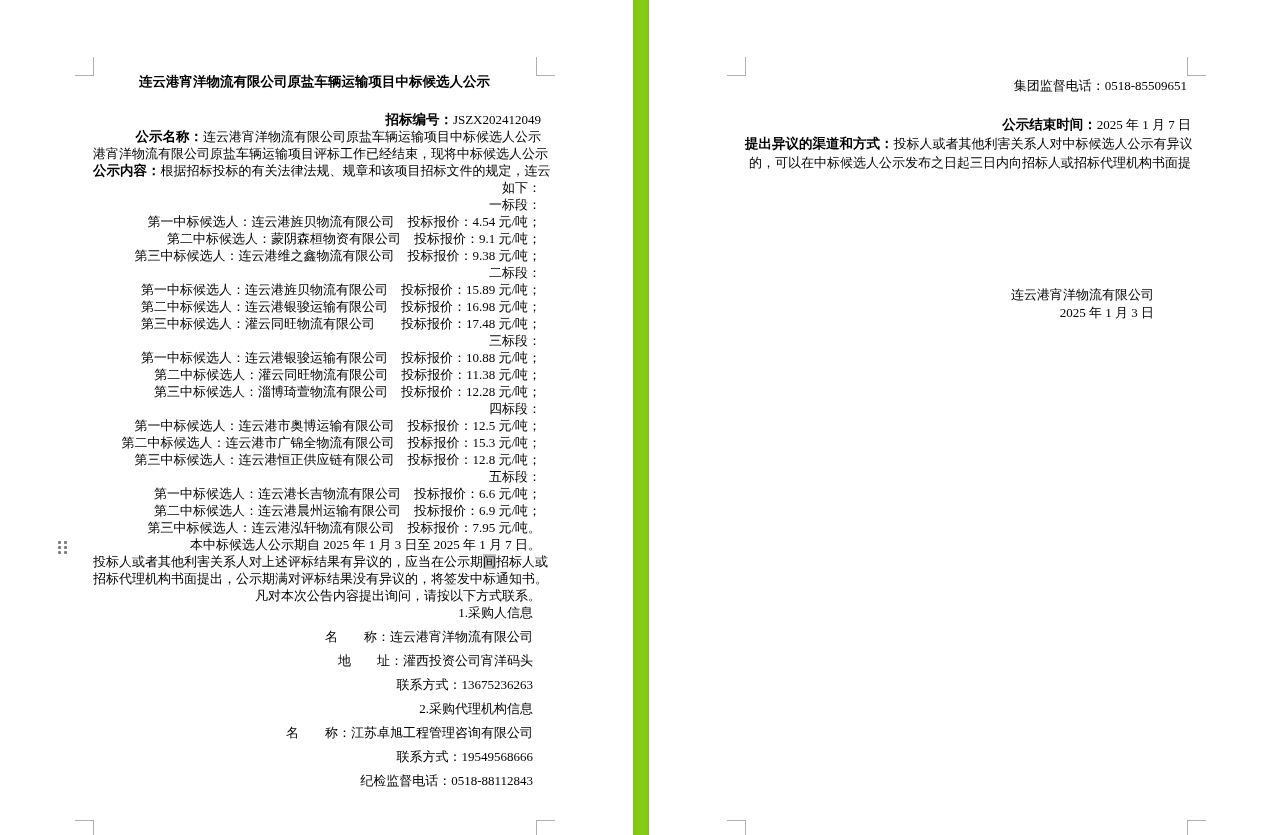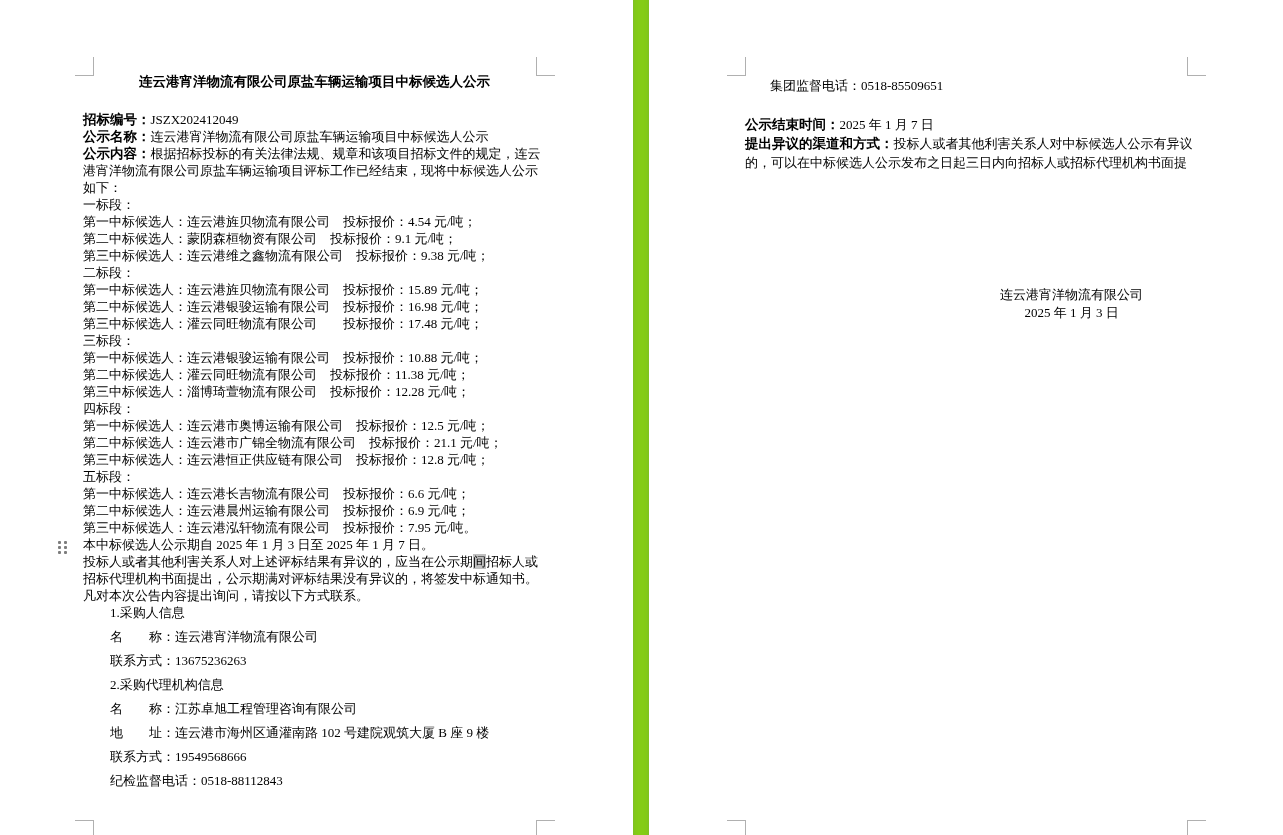--- a/index.html
+++ b/index.html
@@ -22,31 +22,31 @@
   #page-1 .mark.br{left:540px;top:826px;}
   #page-2 .mark.tl{left:78px;top:63px;}
   #page-2 .mark.tr{left:538px;top:63px;}
   #page-2 .mark.bl{left:78px;top:826px;}
   #page-2 .mark.br{left:538px;top:826px;}
 
   .doc-title{position:absolute;left:97px;top:79px;width:443px;text-align:center;
     font-family:"Liberation Sans","DejaVu Sans",sans-serif;
     font-weight:bold;font-size:13.5px;white-space:nowrap;letter-spacing:0;}
 
-  .textblock{position:absolute;font-size:13px;}
+  .textblock{position:absolute;font-size:13px;text-align:right;}
   .textblock .line{white-space:pre;}
 
-  #main-block{left:87px;top:117px;width:448px;line-height:17px;}
+  #main-block{left:97px;top:117px;width:448px;line-height:17px;}
   #contact-block{left:89px;top:607px;width:448px;line-height:24px;}
   #contact-block .line{padding-left:25px;height:24px;}
 
   #p2-topline{left:96px;top:83px;width:442px;line-height:17px;}
   #p2-topline .line{padding-left:25px;}
   #p2-block{left:96px;top:121px;width:446px;line-height:19px;}
-  #p2-signature{left:340px;top:292px;width:165px;line-height:18px;text-align:center;
+  #p2-signature{left:340px;top:292px;width:165px;line-height:18px;
     font-size:13px;}
   #p2-signature .line{white-space:pre;}
 
   .b{font-weight:bold;font-family:"Liberation Sans","DejaVu Sans",sans-serif;font-size:13.5px;}
   .hl{background:#c0c0c0;}
 
   
   #drag-handle{position:absolute;left:62px;top:547px;display:grid;
     grid-template-columns:3px 3px;grid-auto-rows:3px;gap:2px 3px;}
   #drag-handle i{width:3px;height:3px;background:#7d7d7d;border-radius:1px;display:block;}
@@ -60,56 +60,56 @@
     <div class="mark tl"></div>
     <div class="mark tr"></div>
     <div class="mark bl"></div>
     <div class="mark br"></div>
 
     <div class="doc-title">连云港宵洋物流有限公司原盐车辆运输项目中标候选人公示</div>
 
     <div class="textblock" id="main-block">
         <div class="line"><span class="b">招标编号：</span><span>JSZX202412049</span></div>
         <div class="line"><span class="b">公示名称：</span><span>连云港宵洋物流有限公司原盐车辆运输项目中标候选人公示</span></div>
+        <div class="line"><span>港宵洋物流有限公司原盐车辆运输项目评标工作已经结束，现将中标候选人公示</span></div>
         <div class="line"><span class="b">公示内容：</span><span>根据招标投标的有关法律法规、规章和该项目招标文件的规定，连云</span></div>
-        <div class="line"><span>港宵洋物流有限公司原盐车辆运输项目评标工作已经结束，现将中标候选人公示</span></div>
         <div class="line"><span>如下：</span></div>
         <div class="line"><span>一标段：</span></div>
         <div class="line"><span>第一中标候选人：连云港旌贝物流有限公司　投标报价：4.54 元/吨；</span></div>
         <div class="line"><span>第二中标候选人：蒙阴森桓物资有限公司　投标报价：9.1 元/吨；</span></div>
         <div class="line"><span>第三中标候选人：连云港维之鑫物流有限公司　投标报价：9.38 元/吨；</span></div>
         <div class="line"><span>二标段：</span></div>
         <div class="line"><span>第一中标候选人：连云港旌贝物流有限公司　投标报价：15.89 元/吨；</span></div>
         <div class="line"><span>第二中标候选人：连云港银骏运输有限公司　投标报价：16.98 元/吨；</span></div>
         <div class="line"><span>第三中标候选人：灌云同旺物流有限公司　　投标报价：17.48 元/吨；</span></div>
         <div class="line"><span>三标段：</span></div>
         <div class="line"><span>第一中标候选人：连云港银骏运输有限公司　投标报价：10.88 元/吨；</span></div>
         <div class="line"><span>第二中标候选人：灌云同旺物流有限公司　投标报价：11.38 元/吨；</span></div>
         <div class="line"><span>第三中标候选人：淄博琦萱物流有限公司　投标报价：12.28 元/吨；</span></div>
         <div class="line"><span>四标段：</span></div>
         <div class="line"><span>第一中标候选人：连云港市奥博运输有限公司　投标报价：12.5 元/吨；</span></div>
-        <div class="line"><span>第二中标候选人：连云港市广锦全物流有限公司　投标报价：21.1 元/吨；</span></div>
+        <div class="line"><span>第二中标候选人：连云港市广锦全物流有限公司　投标报价：15.3 元/吨；</span></div>
         <div class="line"><span>第三中标候选人：连云港恒正供应链有限公司　投标报价：12.8 元/吨；</span></div>
         <div class="line"><span>五标段：</span></div>
         <div class="line"><span>第一中标候选人：连云港长吉物流有限公司　投标报价：6.6 元/吨；</span></div>
         <div class="line"><span>第二中标候选人：连云港晨州运输有限公司　投标报价：6.9 元/吨；</span></div>
         <div class="line"><span>第三中标候选人：连云港泓轩物流有限公司　投标报价：7.95 元/吨。</span></div>
         <div class="line"><span>本中标候选人公示期自 2025 年 1 月 3 日至 2025 年 1 月 7 日。</span></div>
         <div class="line"><span>投标人或者其他利害关系人对上述评标结果有异议的，应当在公示期</span><span class="hl">间</span><span>招标人或</span></div>
         <div class="line"><span>招标代理机构书面提出，公示期满对评标结果没有异议的，将签发中标通知书。</span></div>
         <div class="line"><span>凡对本次公告内容提出询问，请按以下方式联系。</span></div>
       </div>
 
     <div class="textblock" id="contact-block">
         <div class="line"><span>1.采购人信息</span></div>
         <div class="line"><span>名　　称：连云港宵洋物流有限公司</span></div>
+        <div class="line"><span>地　　址：灌西投资公司宵洋码头</span></div>
         <div class="line"><span>联系方式：13675236263</span></div>
         <div class="line"><span>2.采购代理机构信息</span></div>
         <div class="line"><span>名　　称：江苏卓旭工程管理咨询有限公司</span></div>
-        <div class="line"><span>地　　址：连云港市海州区通灌南路 102 号建院观筑大厦 B 座 9 楼</span></div>
         <div class="line"><span>联系方式：19549568666</span></div>
         <div class="line"><span>纪检监督电话：0518-88112843</span></div>
       </div>
 
     <div id="drag-handle">
       <i></i>
         <i></i>
         <i></i>
         <i></i>
         <i></i>

